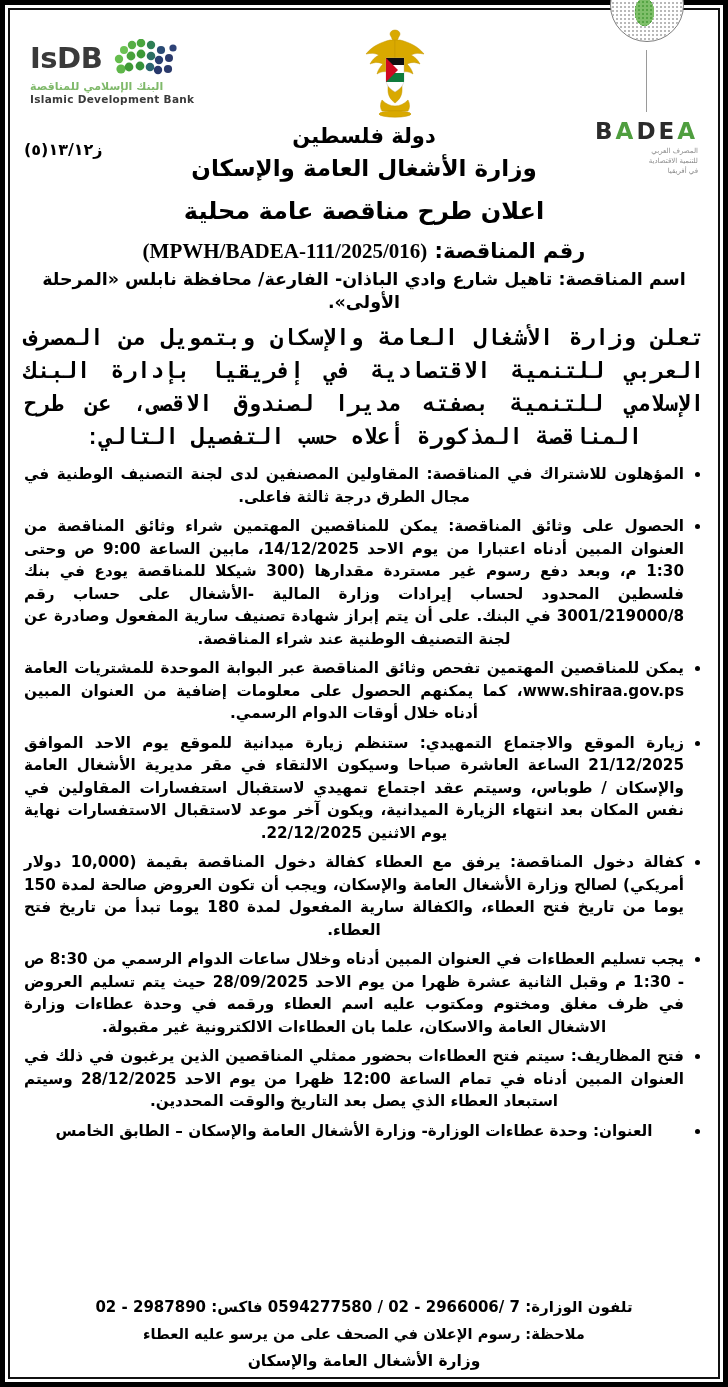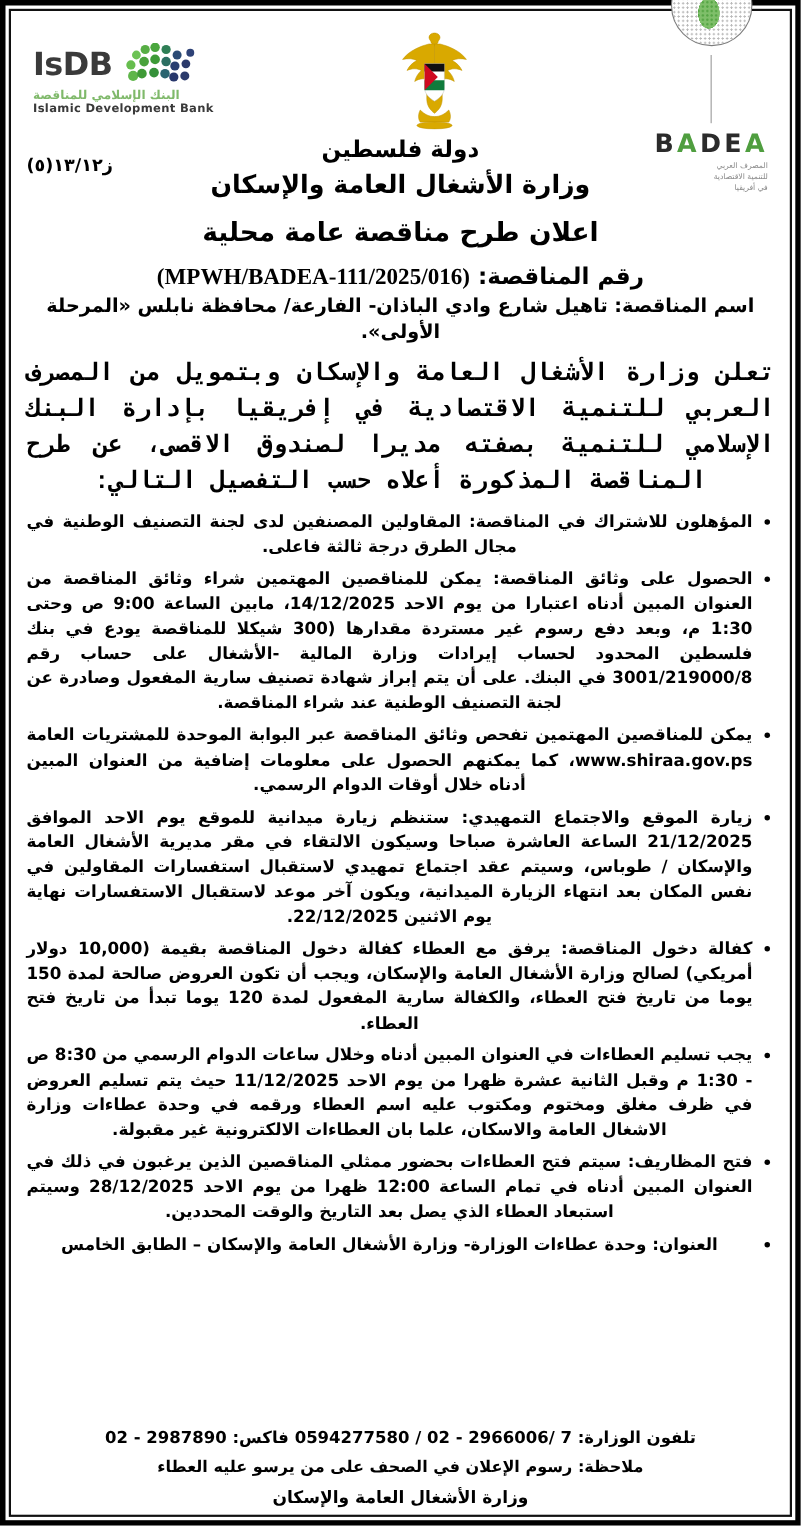--- a/index.html
+++ b/index.html
@@ -222,22 +222,22 @@
       <div class="t-name">اسم المناقصة: تاهيل شارع وادي الباذان- الفارعة/ محافظة نابلس «المرحلة الأولى».</div>
     </div>
 
     <p class="intro">تعلن وزارة الأشغال العامة والإسكان وبتمويل من المصرف العربي للتنمية الاقتصادية في إفريقيا بإدارة البنك الإسلامي للتنمية بصفته مديرا لصندوق الاقصى، عن طرح المناقصة المذكورة أعلاه حسب التفصيل التالي:</p>
 
     <ul class="points">
       <li>المؤهلون للاشتراك في المناقصة: المقاولين المصنفين لدى لجنة التصنيف الوطنية في مجال الطرق درجة ثالثة فاعلى.</li>
       <li class="tight">الحصول على وثائق المناقصة: يمكن للمناقصين المهتمين شراء وثائق المناقصة من العنوان المبين أدناه اعتبارا من يوم الاحد 14/12/2025، مابين الساعة 9:00 ص وحتى 1:30 م، وبعد دفع رسوم غير مستردة مقدارها (300 شيكلا للمناقصة يودع في بنك فلسطين المحدود لحساب إيرادات وزارة المالية -الأشغال على حساب رقم 3001/219000/8 في البنك. على أن يتم إبراز شهادة تصنيف سارية المفعول وصادرة عن لجنة التصنيف الوطنية عند شراء المناقصة.</li>
       <li>يمكن للمناقصين المهتمين تفحص وثائق المناقصة عبر البوابة الموحدة للمشتريات العامة www.shiraa.gov.ps، كما يمكنهم الحصول على معلومات إضافية من العنوان المبين أدناه خلال أوقات الدوام الرسمي.</li>
       <li class="tight">زيارة الموقع والاجتماع التمهيدي: ستنظم زيارة ميدانية للموقع يوم الاحد الموافق 21/12/2025 الساعة العاشرة صباحا وسيكون الالتقاء في مقر مديرية الأشغال العامة والإسكان / طوباس، وسيتم عقد اجتماع تمهيدي لاستقبال استفسارات المقاولين في نفس المكان بعد انتهاء الزيارة الميدانية، ويكون آخر موعد لاستقبال الاستفسارات نهاية يوم الاثنين 22/12/2025.</li>
-      <li>كفالة دخول المناقصة: يرفق مع العطاء كفالة دخول المناقصة بقيمة (10,000 دولار أمريكي) لصالح وزارة الأشغال العامة والإسكان، ويجب أن تكون العروض صالحة لمدة 150 يوما من تاريخ فتح العطاء، والكفالة سارية المفعول لمدة 120 يوما تبدأ من تاريخ فتح العطاء.</li>
-      <li class="tight">يجب تسليم العطاءات في العنوان المبين أدناه وخلال ساعات الدوام الرسمي من 8:30 ص - 1:30 م وقبل الثانية عشرة ظهرا من يوم الاحد 11/12/2025 حيث يتم تسليم العروض في ظرف مغلق ومختوم ومكتوب عليه اسم العطاء ورقمه في وحدة عطاءات وزارة الاشغال العامة والاسكان، علما بان العطاءات الالكترونية غير مقبولة.</li>
+      <li>كفالة دخول المناقصة: يرفق مع العطاء كفالة دخول المناقصة بقيمة (10,000 دولار أمريكي) لصالح وزارة الأشغال العامة والإسكان، ويجب أن تكون العروض صالحة لمدة 150 يوما من تاريخ فتح العطاء، والكفالة سارية المفعول لمدة 180 يوما تبدأ من تاريخ فتح العطاء.</li>
+      <li class="tight">يجب تسليم العطاءات في العنوان المبين أدناه وخلال ساعات الدوام الرسمي من 8:30 ص - 1:30 م وقبل الثانية عشرة ظهرا من يوم الاحد 28/09/2025 حيث يتم تسليم العروض في ظرف مغلق ومختوم ومكتوب عليه اسم العطاء ورقمه في وحدة عطاءات وزارة الاشغال العامة والاسكان، علما بان العطاءات الالكترونية غير مقبولة.</li>
       <li>فتح المظاريف: سيتم فتح العطاءات بحضور ممثلي المناقصين الذين يرغبون في ذلك في العنوان المبين أدناه في تمام الساعة 12:00 ظهرا من يوم الاحد 28/12/2025 وسيتم استبعاد العطاء الذي يصل بعد التاريخ والوقت المحددين.</li>
       <li>العنوان: وحدة عطاءات الوزارة- وزارة الأشغال العامة والإسكان – الطابق الخامس</li>
     </ul>
 
     <div class="tail">
       <div class="contact">تلفون الوزارة: 7 /2966006 - 02 / 0594277580   فاكس: 2987890 - 02</div>
       <div class="note">ملاحظة: رسوم الإعلان في الصحف على من يرسو عليه العطاء</div>
       <div class="signature">وزارة الأشغال العامة والإسكان</div>
     </div>
 

